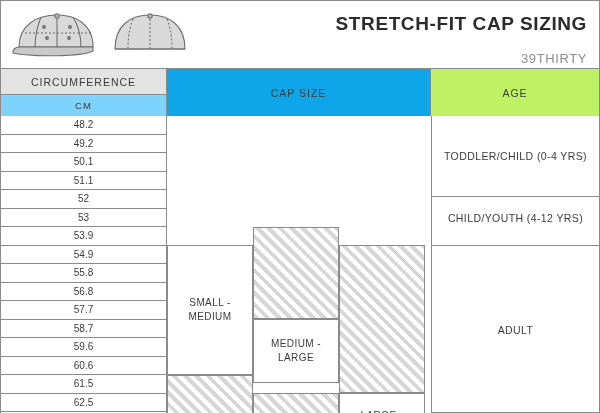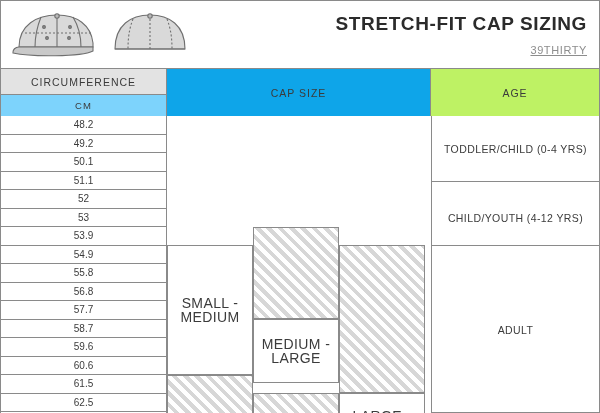--- a/index.html
+++ b/index.html
@@ -44,25 +44,24 @@
     top: 12px;
     text-align: right;
   }
   .title-main {
     font-size: 19px;
     font-weight: bold;
     letter-spacing: 0.6px;
     color: #2b2b2b;
   }
   .title-sub {
-    margin-top: 9px;
-    font-size: 11px;
+    margin-top: 16px;
+    font-size: 13px;
     letter-spacing: 0.6px;
     color: #8d8d8d;
-    text-decoration: underline;
   }
 
   
   .table-wrap {
     position: relative;
     height: 344px;
   }
 
   
   .col-head {
@@ -196,21 +195,21 @@
   }
 
   
   .size-box {
     position: absolute;
     box-sizing: border-box;
     border: 1px solid #8a8a8a;
     display: flex;
     align-items: center;
     justify-content: center;
-    font-size: 14px;
+    font-size: 10px;
     line-height: 14px;
     letter-spacing: 0.4px;
     color: #3b3b3b;
     text-align: center;
     background: #ffffff;
   }
   .size-box.hatched {
     background-color: #d7d7d7;
     background-image: repeating-linear-gradient(
       45deg,
@@ -316,20 +315,20 @@
 
         <div class="size-box hatched" style="left:172px; top:129px; width:86px; height:148px;"></div>
 
         <div class="size-box plain-label" style="left:172px; top:277px; width:86px; height:60px;">
           <span class="label">LARGE -<br>X-LARGE</span>
         </div>
 
       </div>
 
       <div class="age-region">
-        <div class="age-cell" style="top:0px; height:66px;">TODDLER/CHILD (0-4 YRS)</div>
+        <div class="age-cell" style="top:0px; height:81px;">TODDLER/CHILD (0-4 YRS)</div>
         <div class="age-cell" style="top:74px; height:56px;">CHILD/YOUTH (4-12 YRS)</div>
         <div class="age-cell" style="top:130px; height:167px; border-bottom:none;">ADULT</div>
       </div>
 
     </div>
   </div>
 </div>
 
 </body></html>

